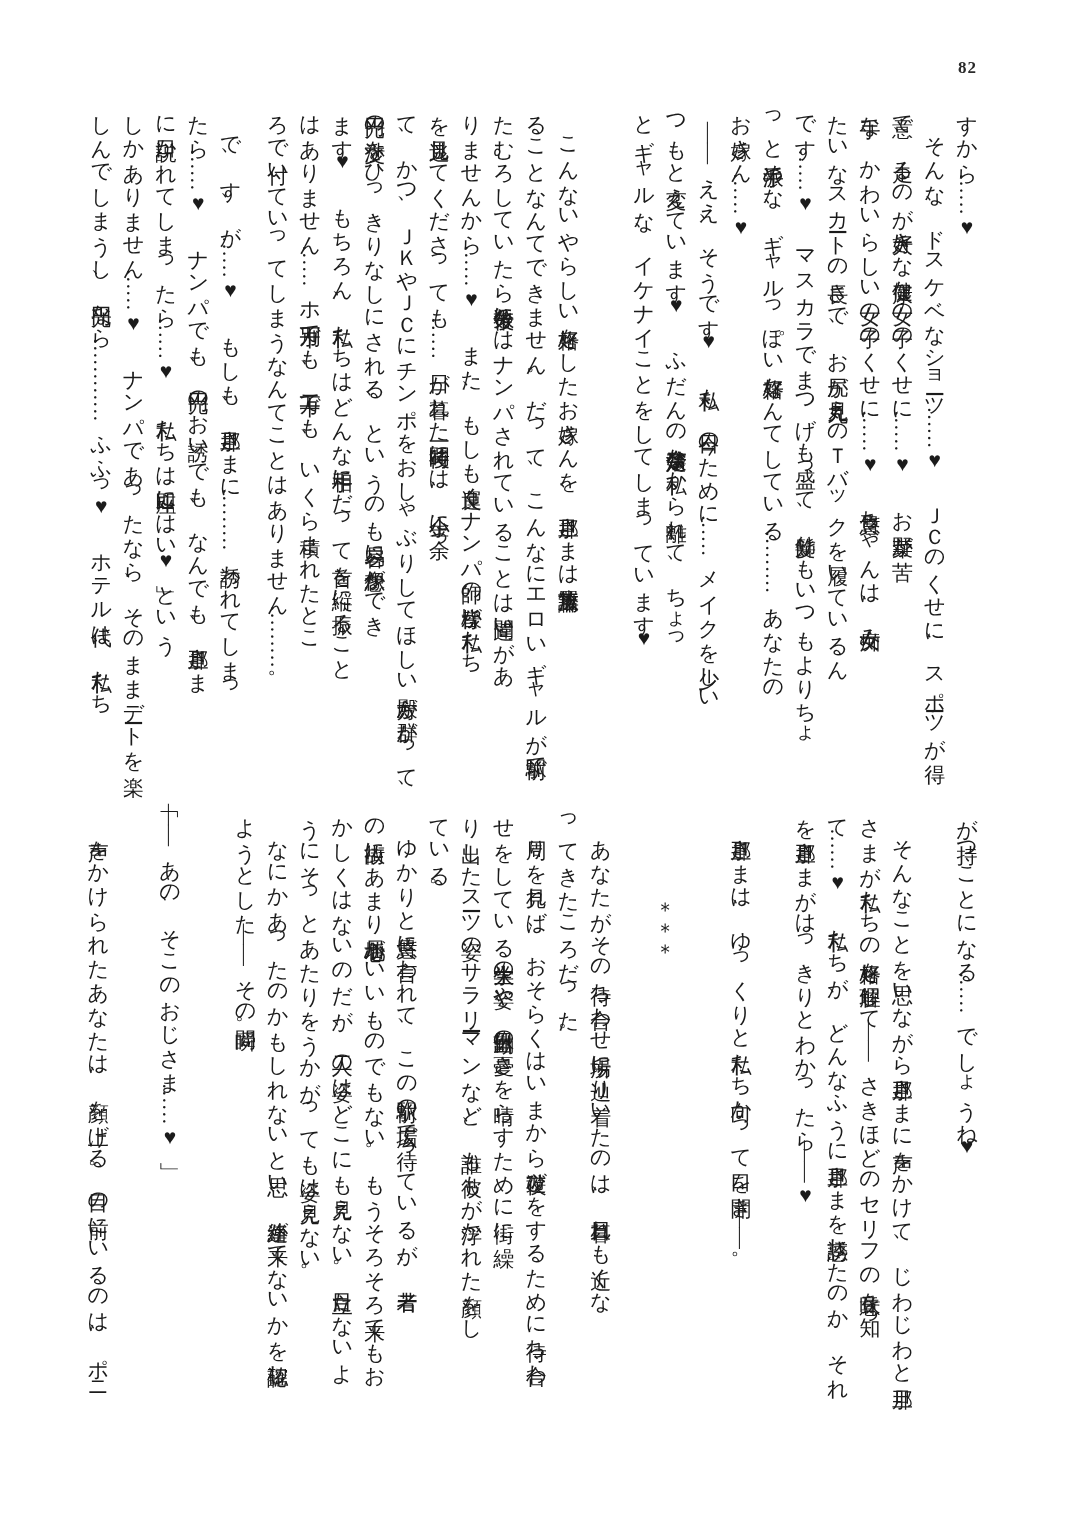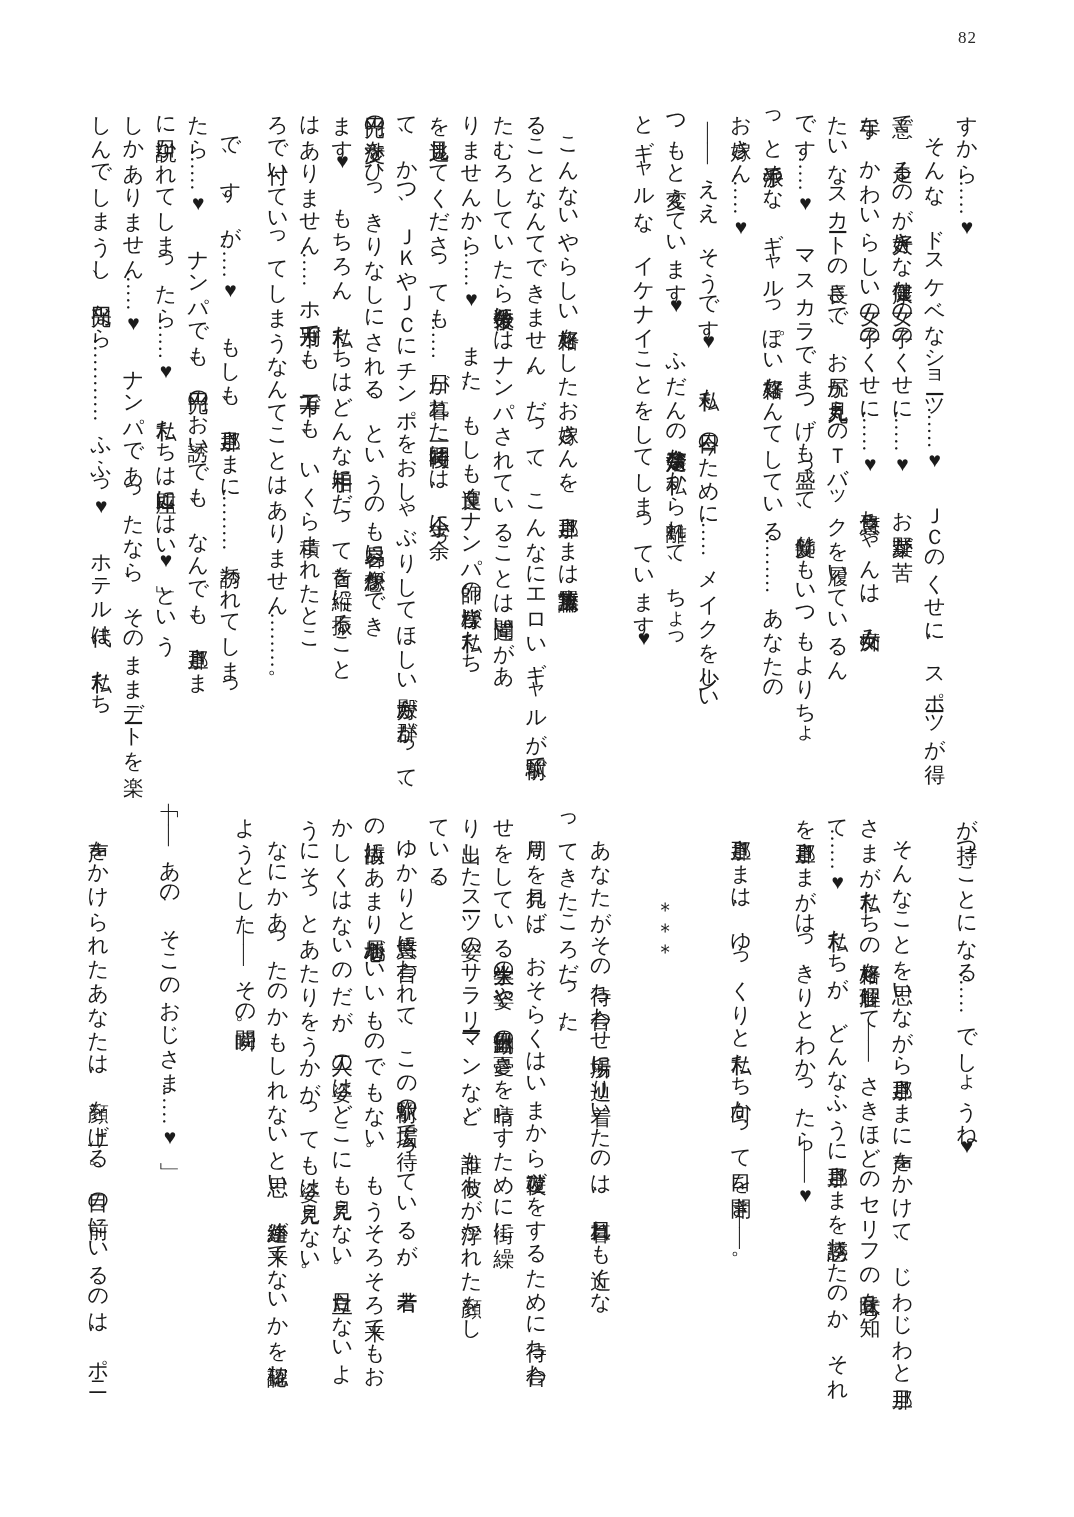--- a/index.html
+++ b/index.html
@@ -9,25 +9,26 @@
   body {
     width: 1074px;
     height: 1517px;
     position: relative;
     background: #ffffff;
     overflow: hidden;
     font-family: "Liberation Serif", "DejaVu Serif", serif;
   }
   .page-number {
     position: absolute;
-    top: 28px;
+    top: 58px;
     right: 97px;
     font-size: 17px;
     color: #2a2a2a;
     letter-spacing: 1px;
+    font-weight: bold;
   }
   .vblock {
     position: absolute;
     right: 91px;
     height: 664px;
     writing-mode: vertical-rl;
     text-orientation: mixed;
     font-size: 21px;
     line-height: 32.3px;
     color: #1b1b1b;

